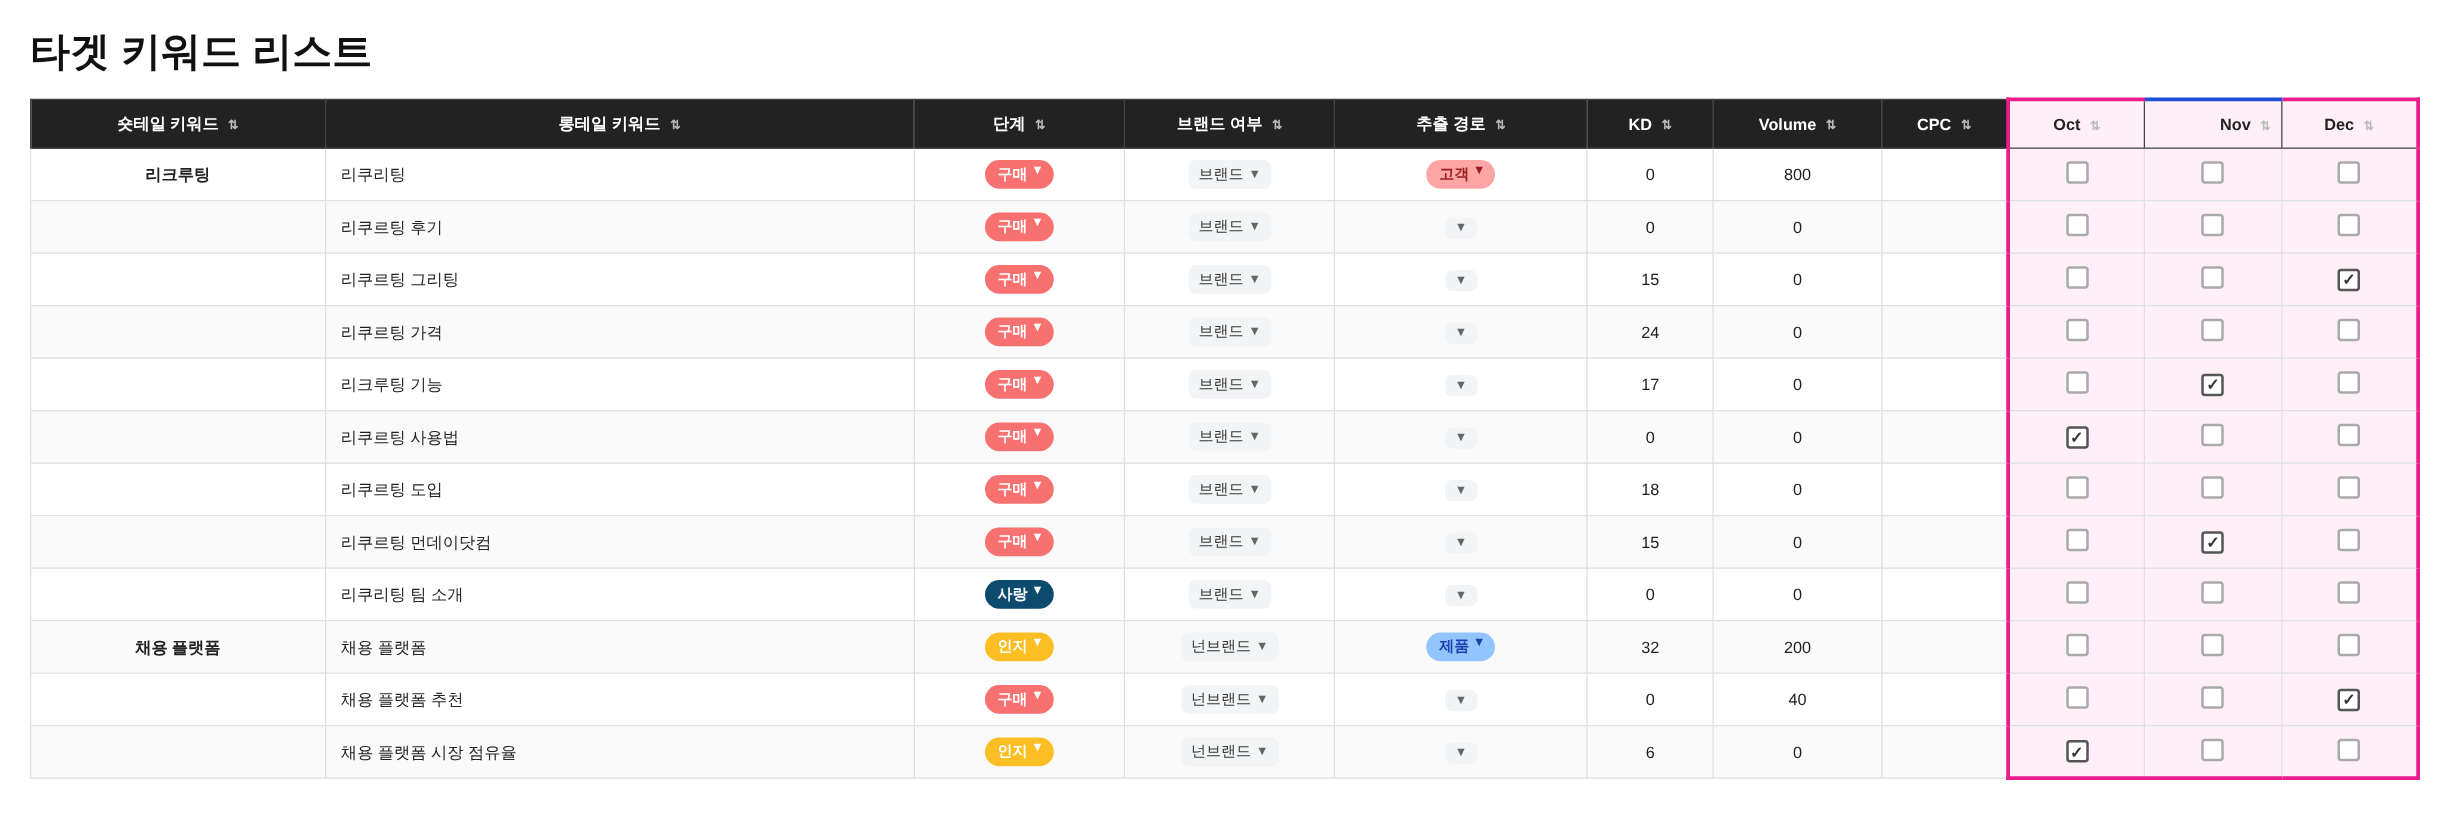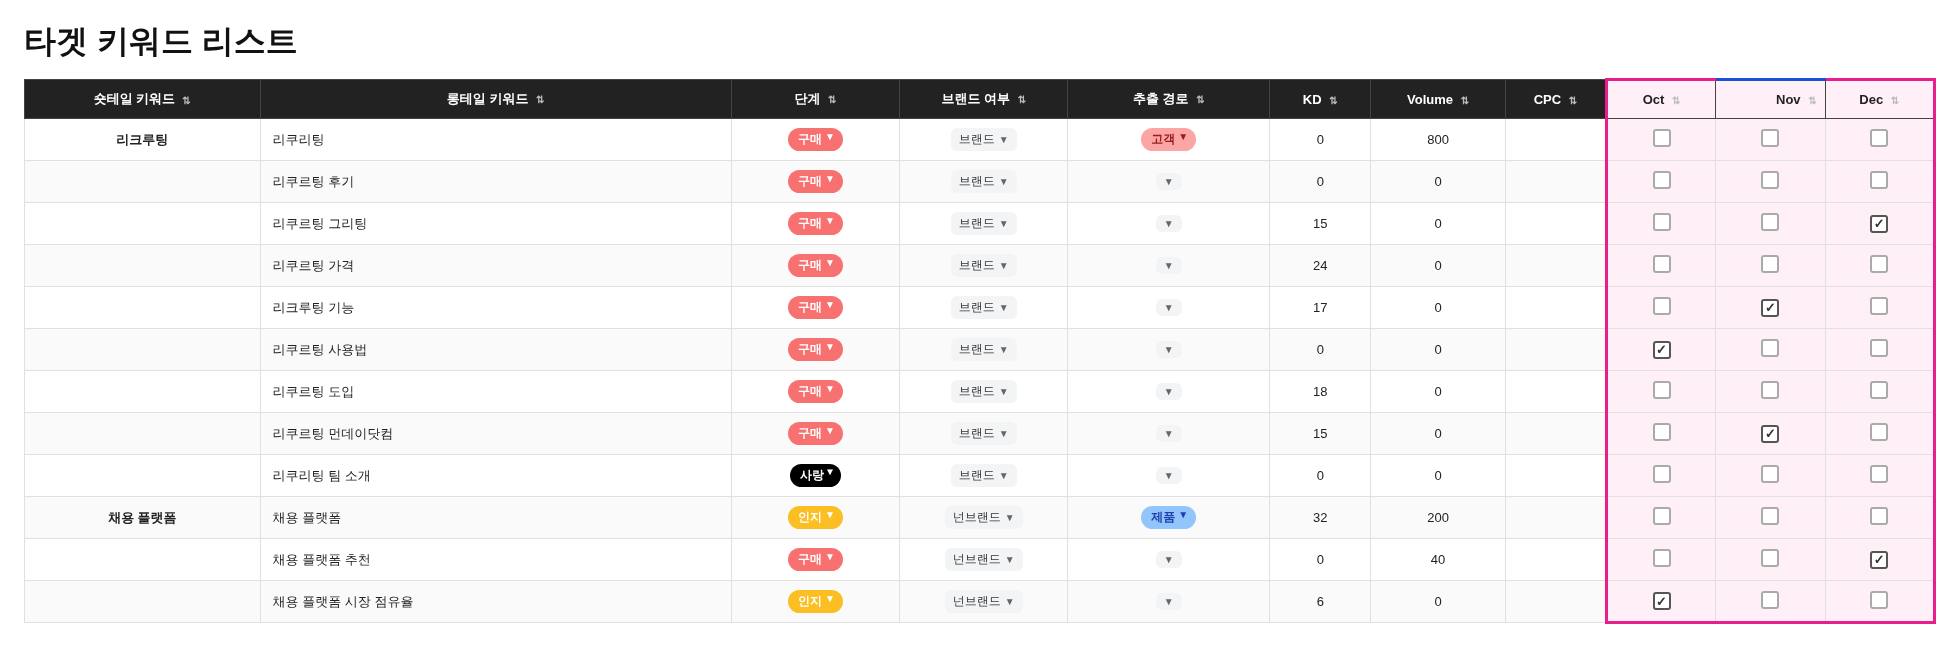--- a/index.html
+++ b/index.html
@@ -74,23 +74,22 @@
     }
     .tag-red {
       background: #f87171;
       color: #fff;
     }
     .tag-yellow {
       background: #fbbf24;
       color: #fff;
     }
     .tag-pink {
-      background: #000000;
+      background: #0c4a6e;
       color: #fff;
-      font-family: Liberation Mono, monospace;
     }
     .tag-arrow {
       font-size: 10px;
     }
     .dropdown-cell {
       display: inline-flex;
       align-items: center;
       gap: 4px;
       background: #f3f4f6;
       border-radius: 6px;

